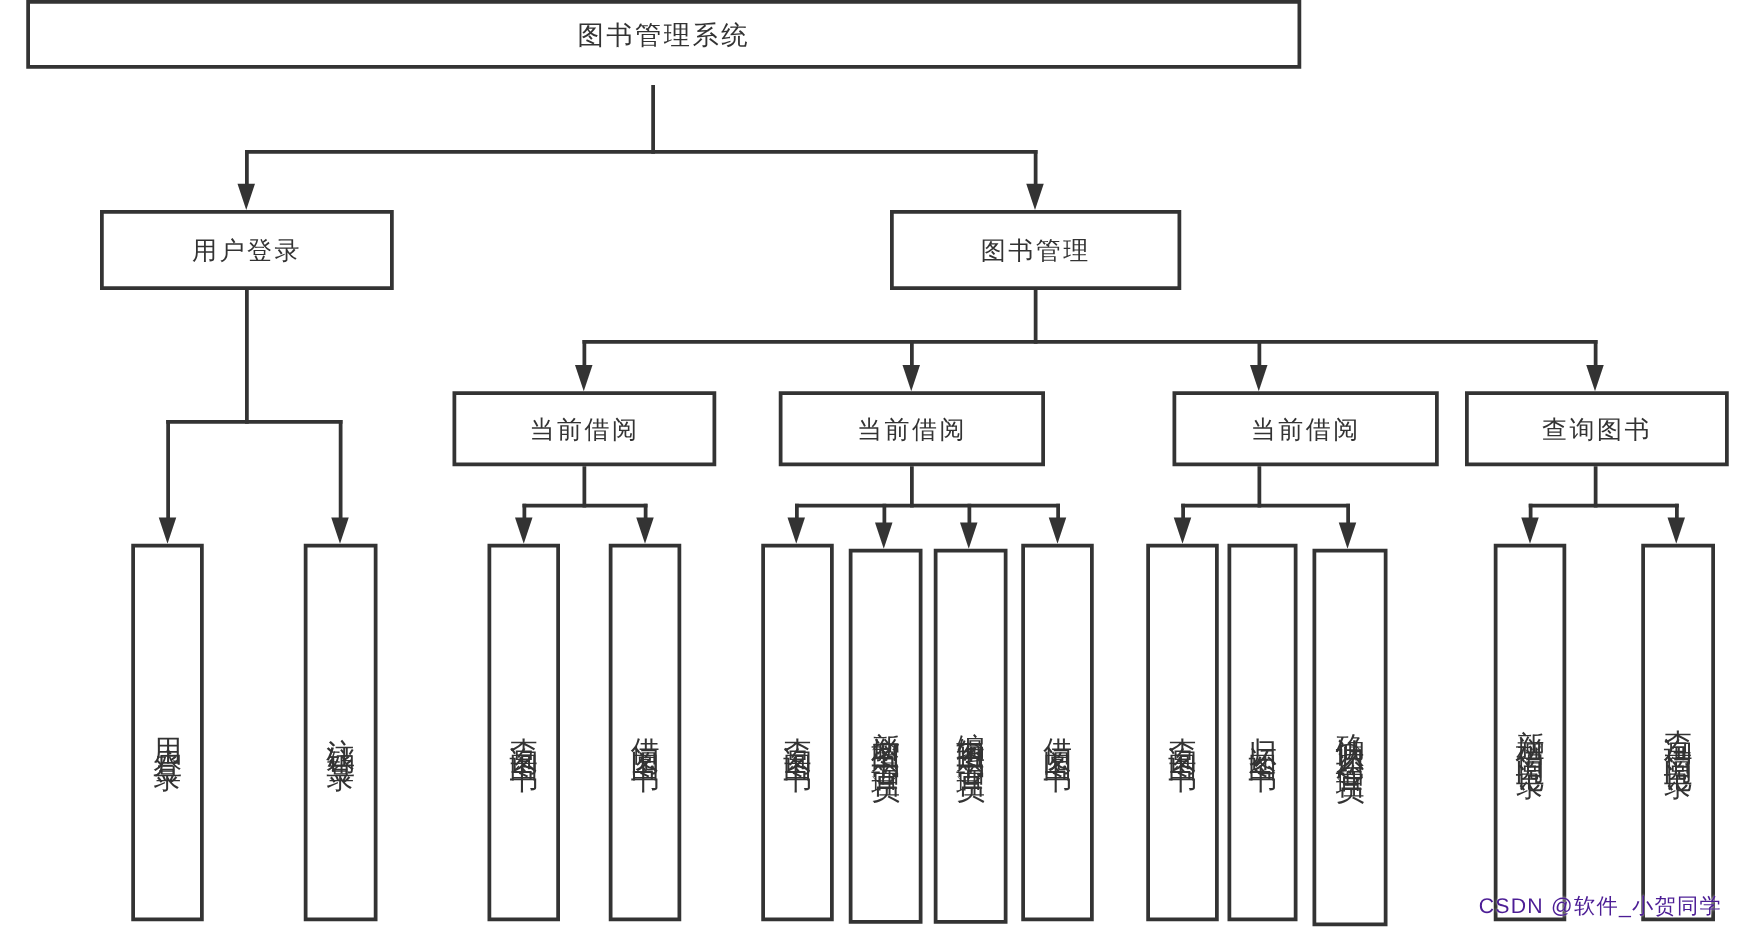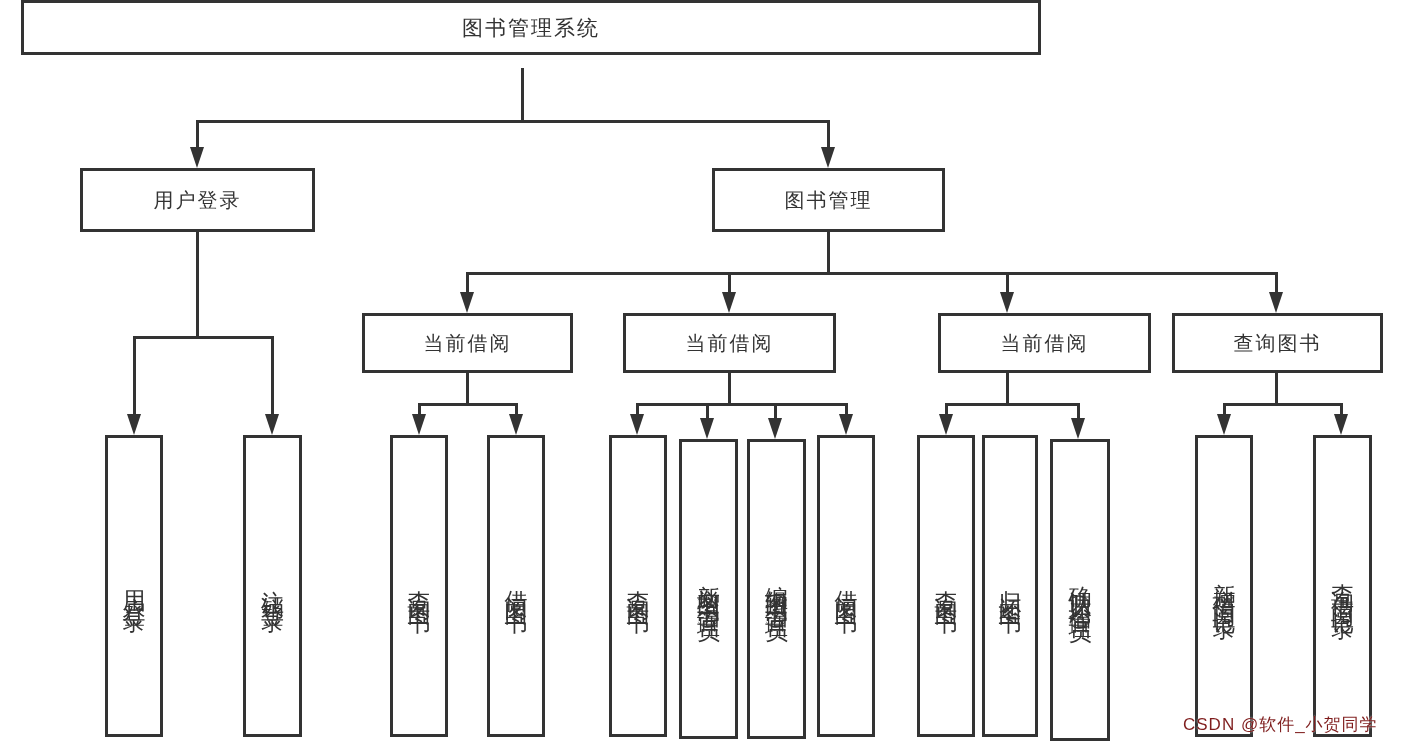--- a/index.html
+++ b/index.html
@@ -63,21 +63,21 @@
     border-left: 7px solid transparent;
     border-right: 7px solid transparent;
     border-top: 21px solid #333333;
   }
   
   .watermark {
     position: absolute;
     left: 1183px;
     top: 713px;
     font-size: 17px;
-    color: #7f1d1d;
+    color: #4c1d95;
     letter-spacing: 1px;
     z-index: 5;
     text-shadow: 0 0 2px #ffffff;
     white-space: nowrap;
   }
 </style>
 </head>
 <body>
 
 <div class="canvas">

